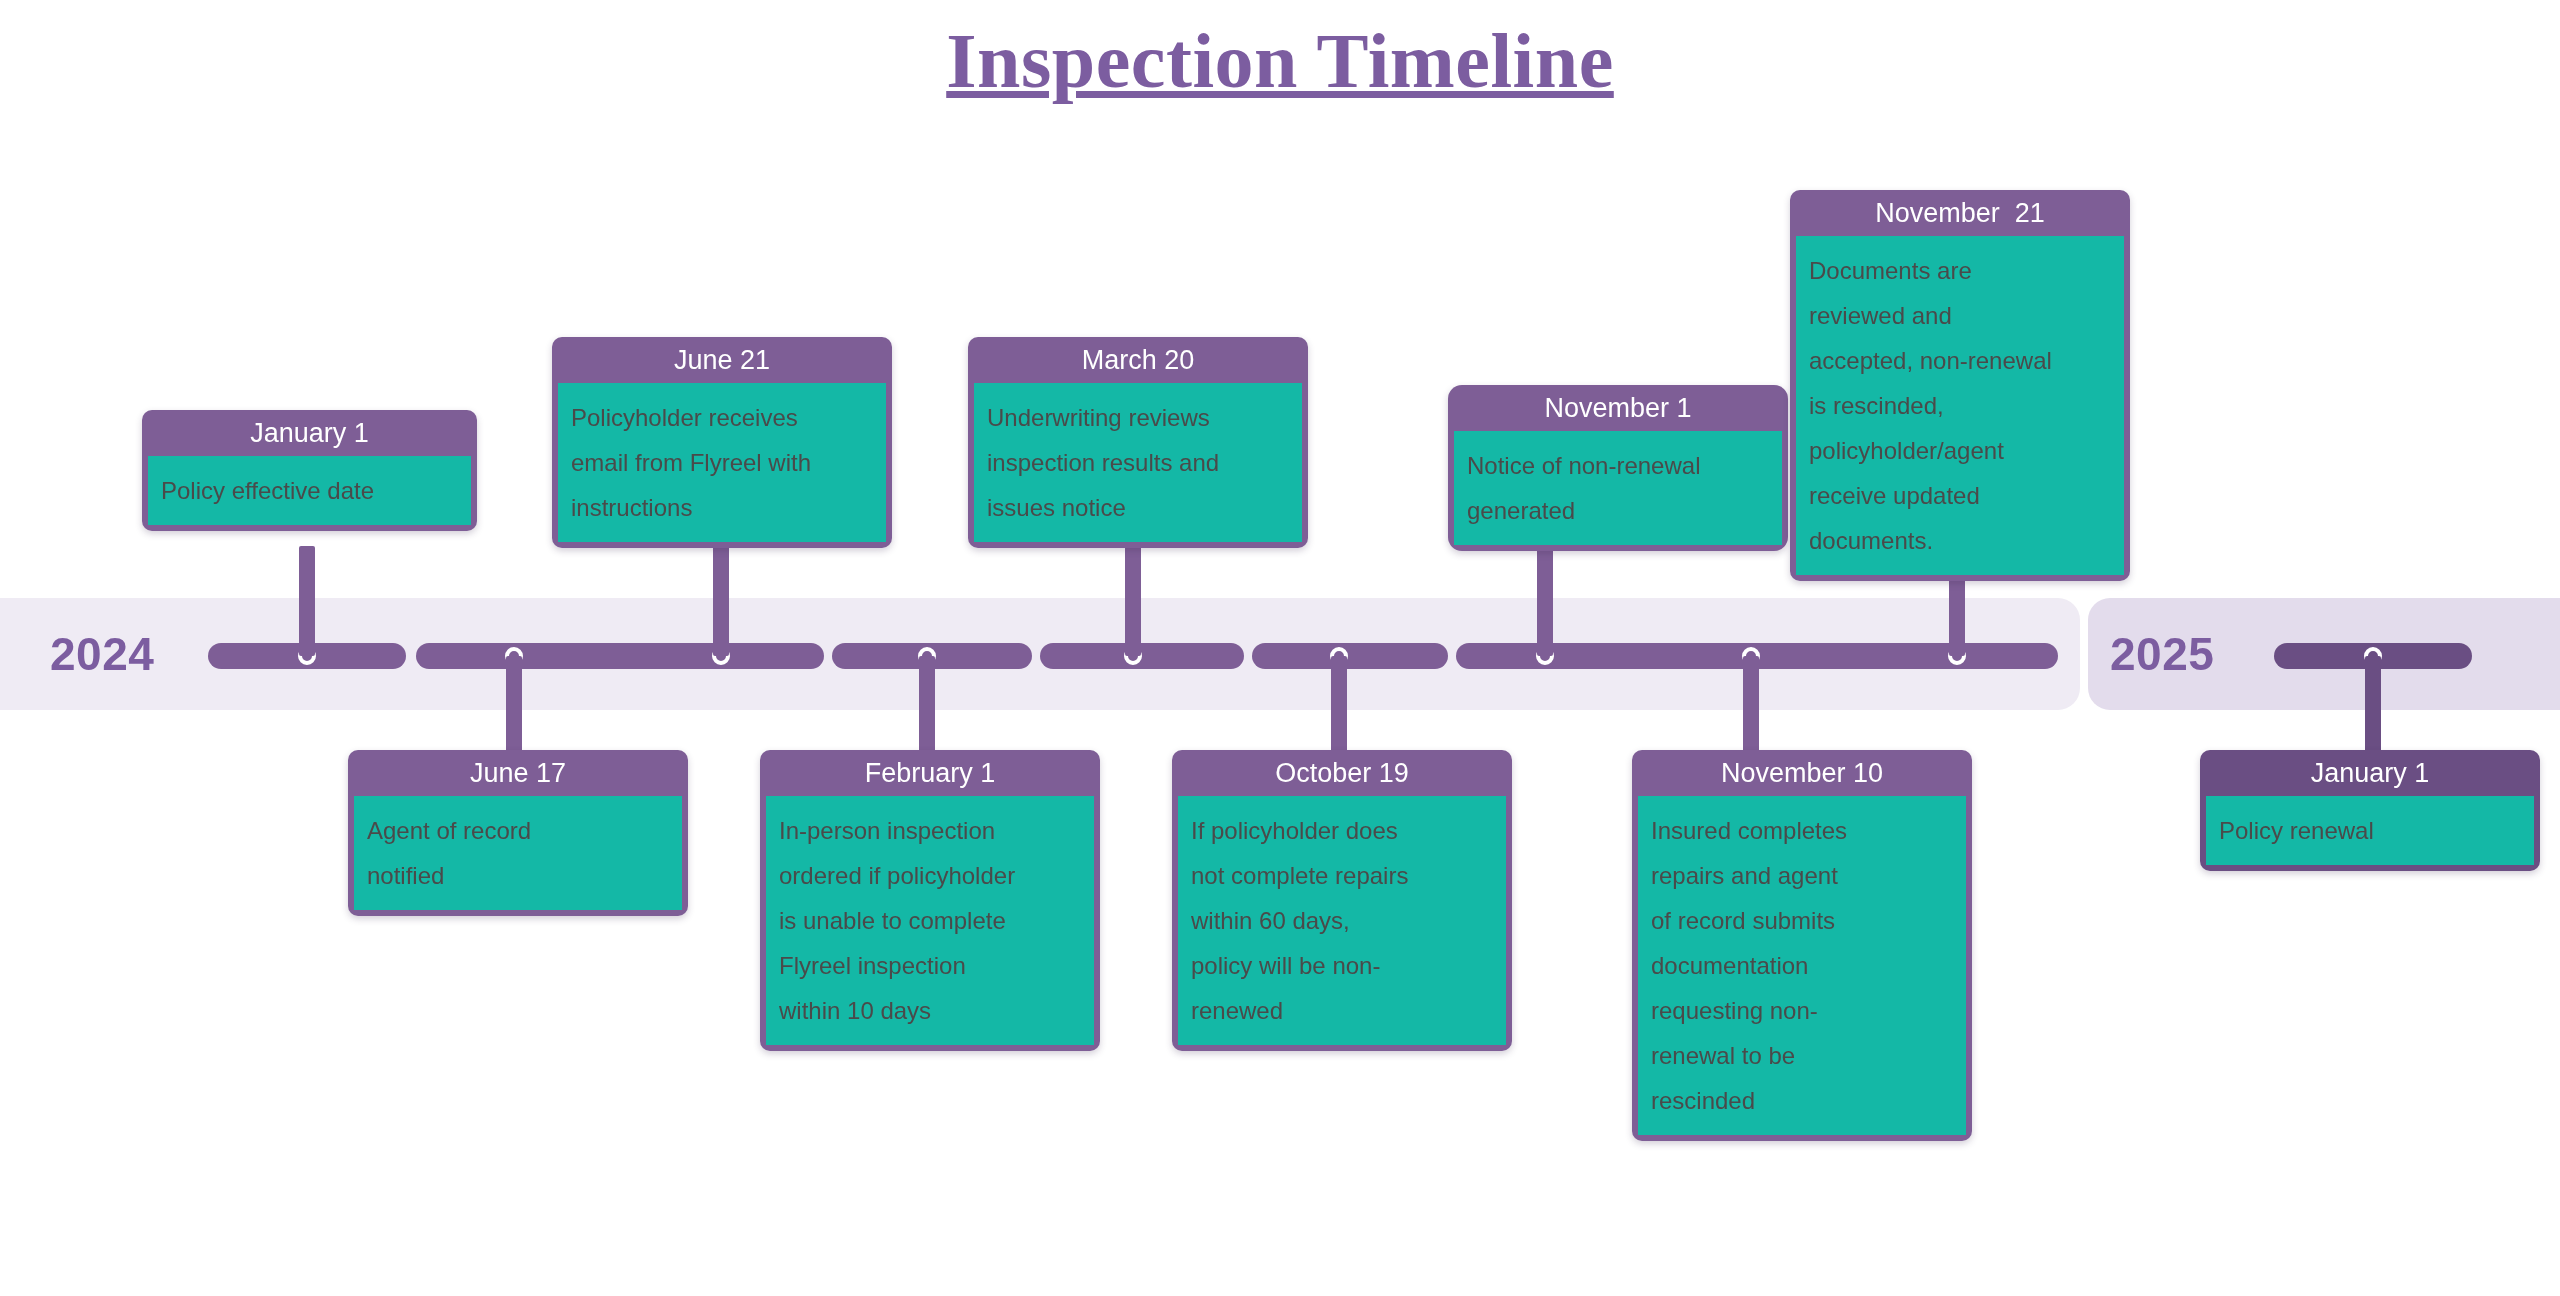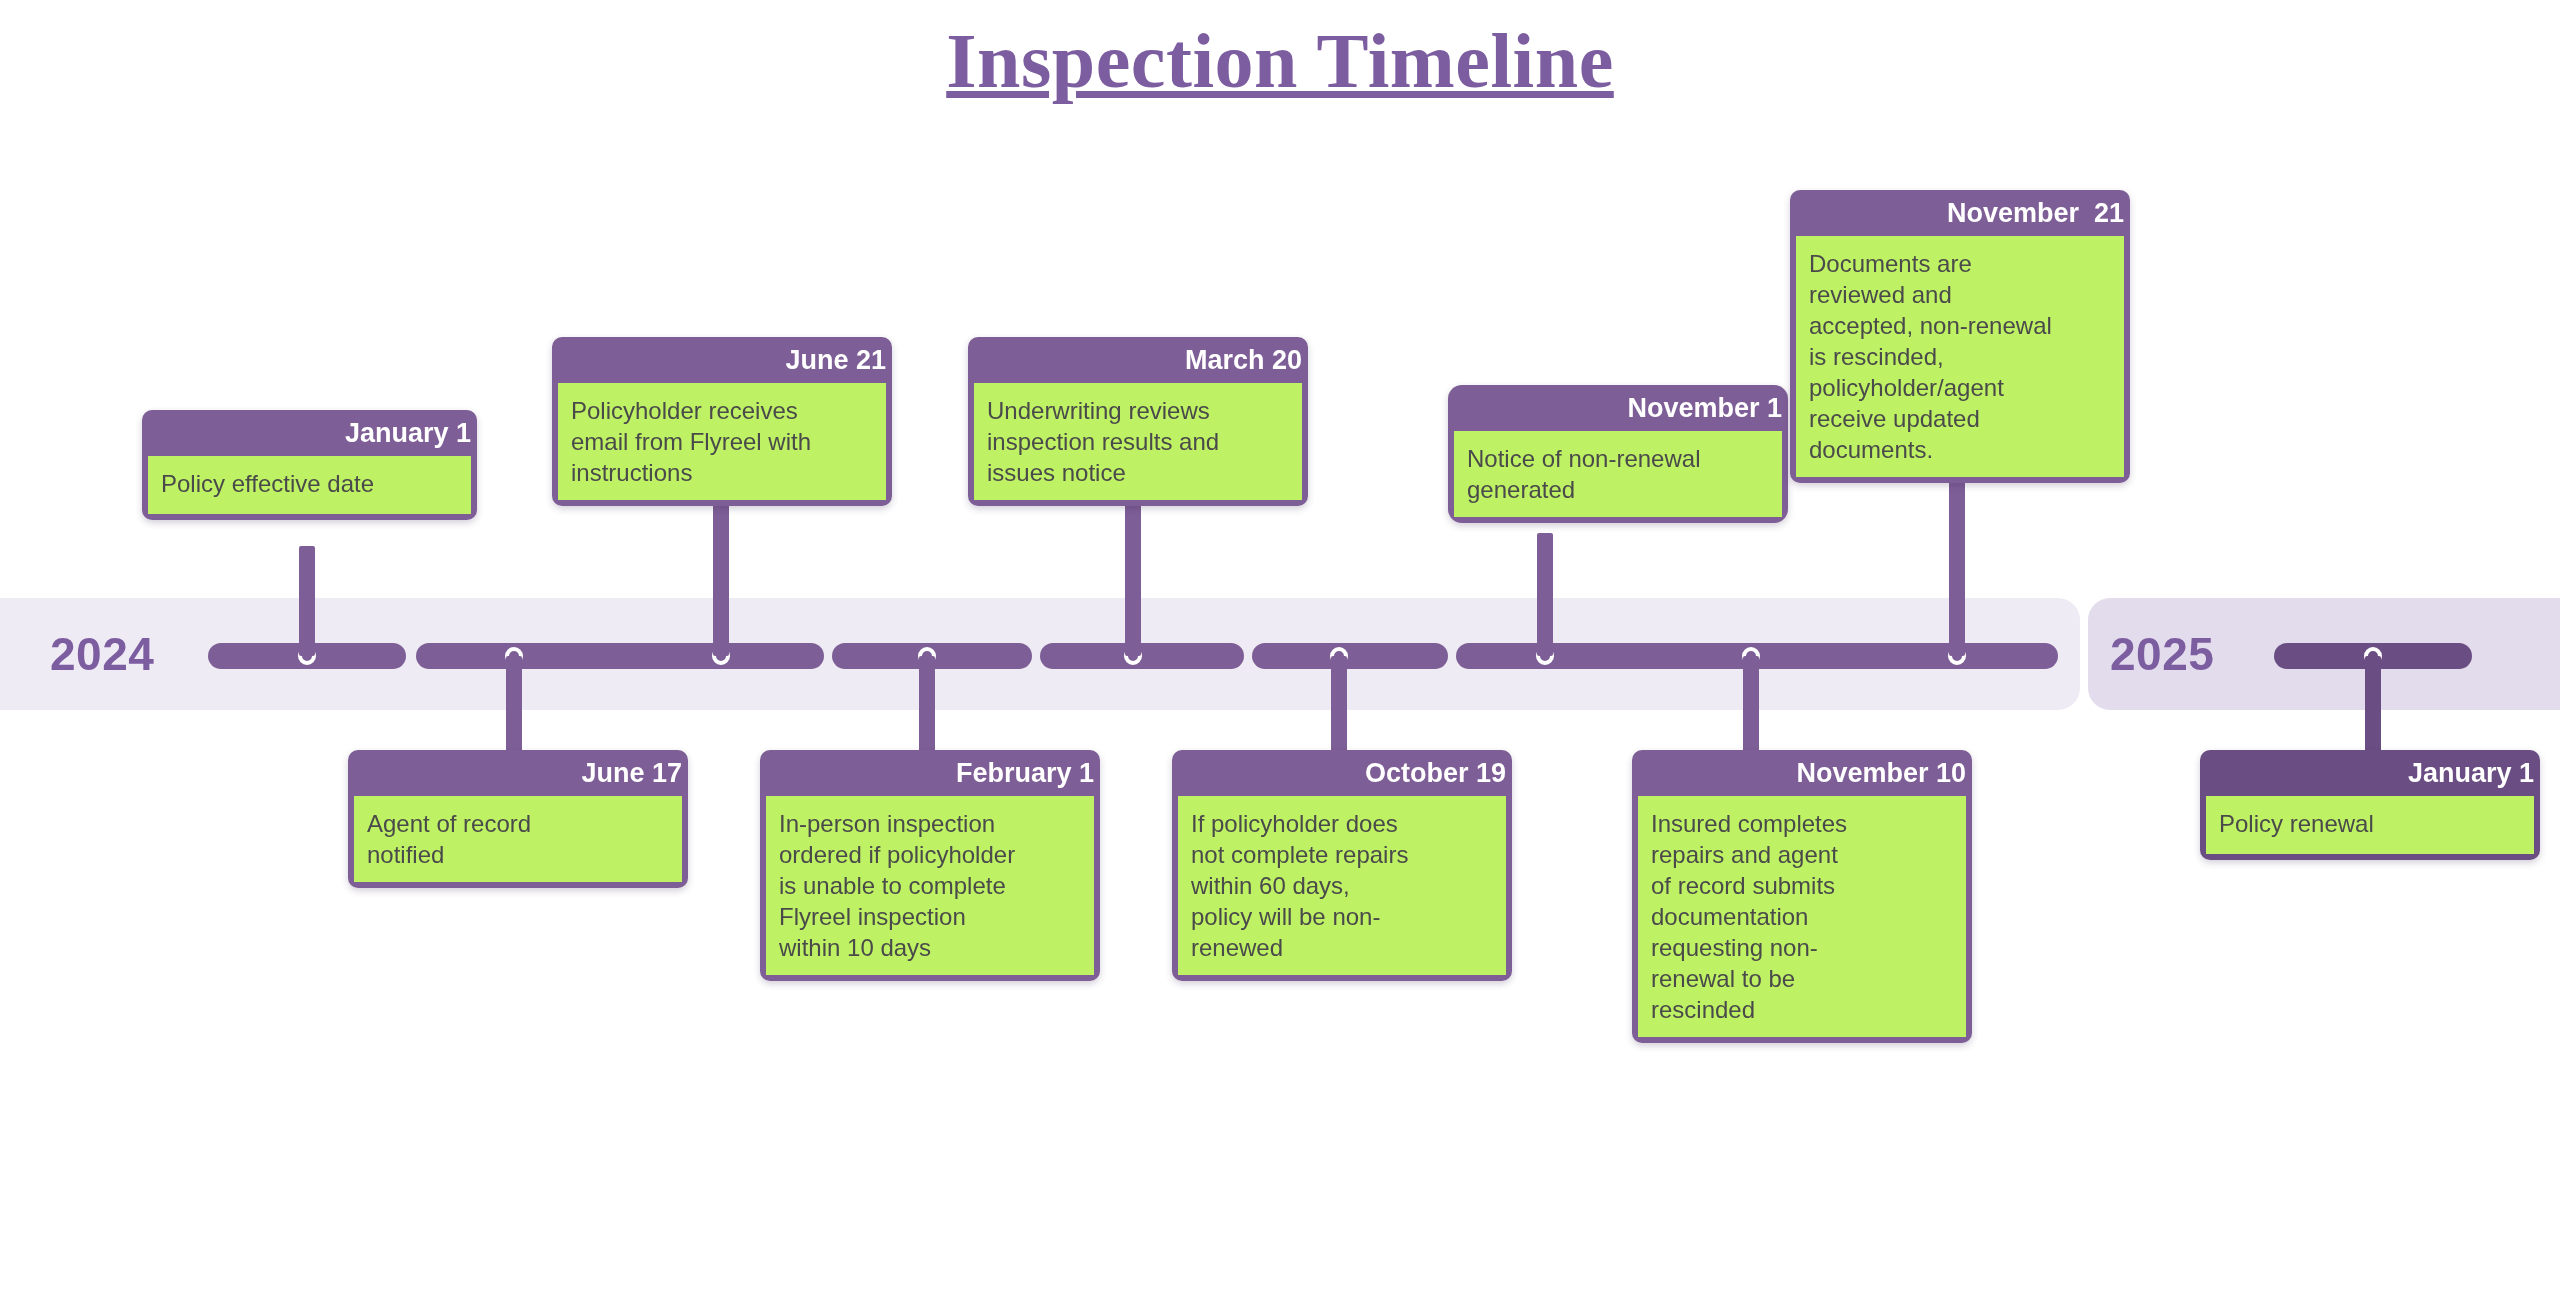--- a/index.html
+++ b/index.html
@@ -109,32 +109,32 @@
     background: #7E5E96;
     border-radius: 10px;
     padding: 0 6px 6px 6px;
     box-shadow: 0 3px 7px rgba(60, 40, 80, 0.22);
   }
   .tl-card.dark { background: #6A4E83; }
 
   .tl-card-header {
     height: 46px;
     line-height: 46px;
-    text-align: right;
+    text-align: center;
     color: #FFFFFF;
     font-size: 27px;
-    font-weight: 700;
+    font-weight: 400;
     white-space: pre;
   }
 
   .tl-card-body {
-    background: #bef264;
+    background: #14b8a6;
     color: #4A4A4A;
     font-size: 24px;
-    line-height: 31px;
+    line-height: 45px;
     padding: 12px 0 12px 13px;
     white-space: pre-line;
     min-height: 58px;
   }
 </style>
 </head>
 <body>
 
 <div id="page-title">Inspection Timeline</div>
 

